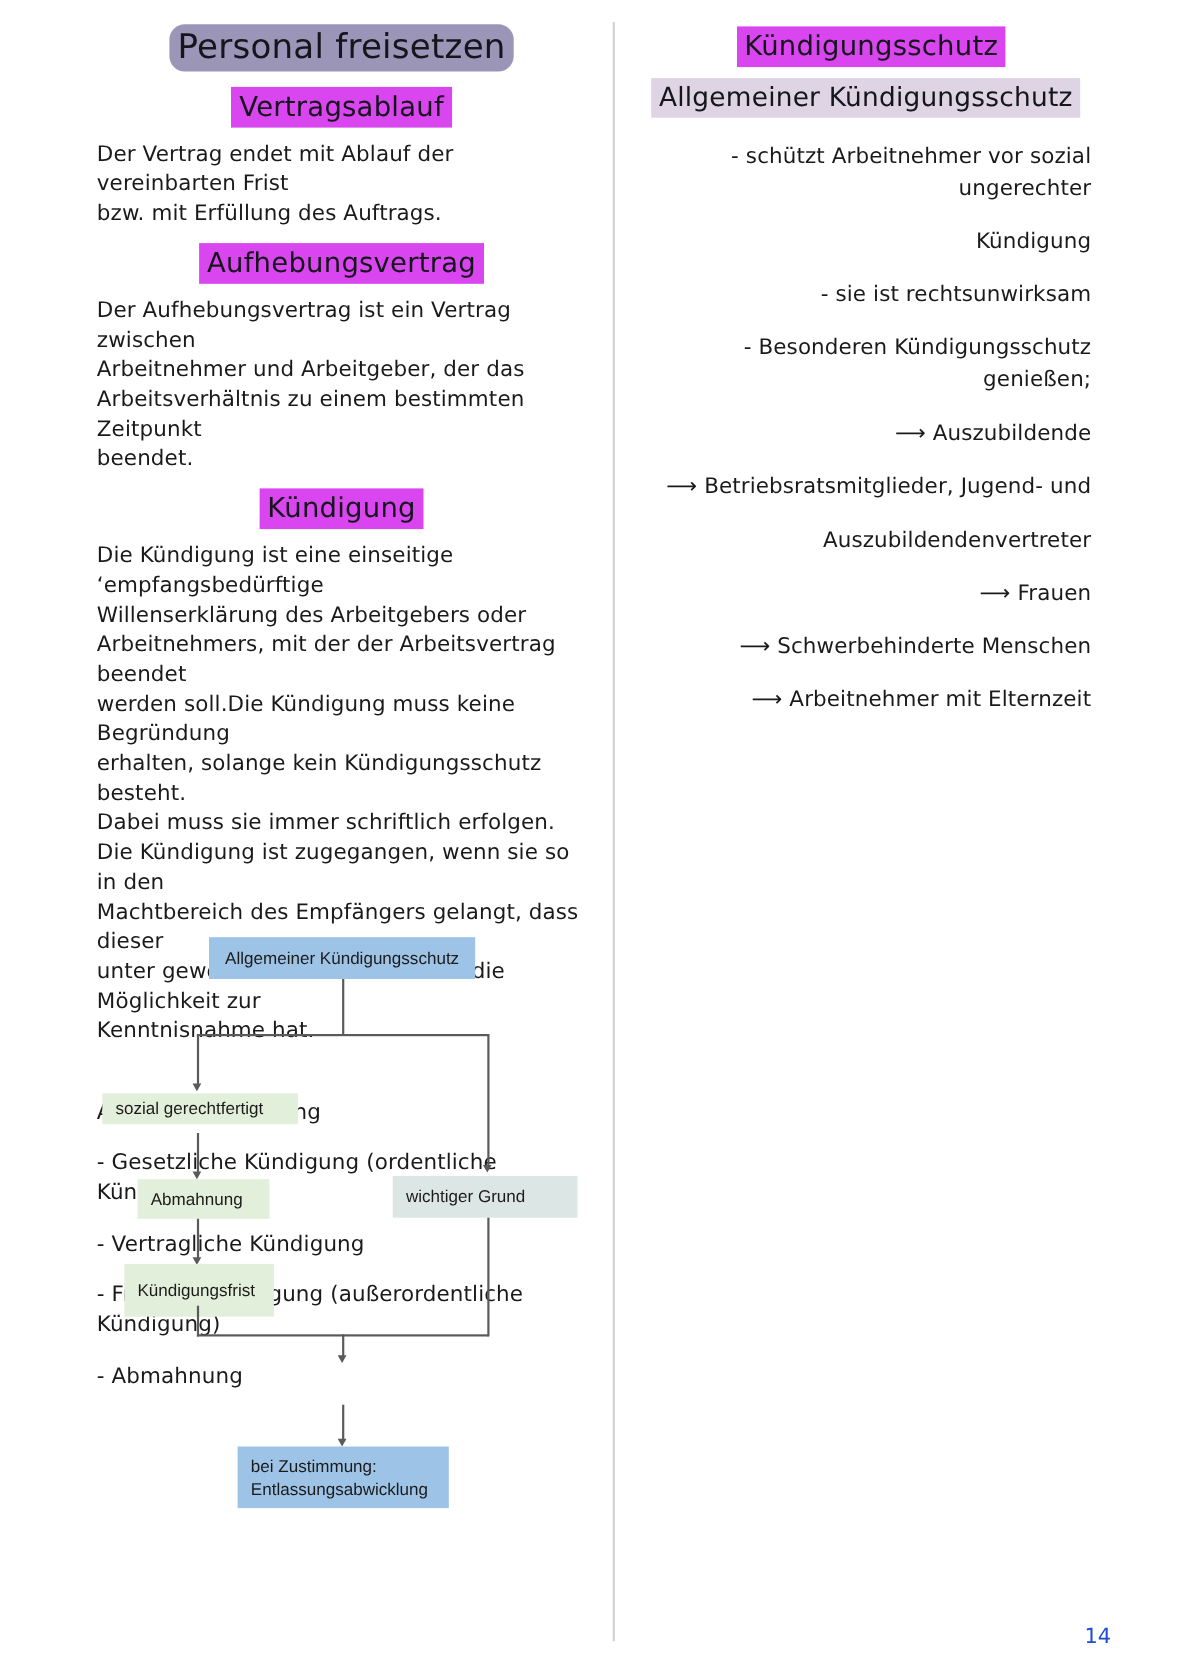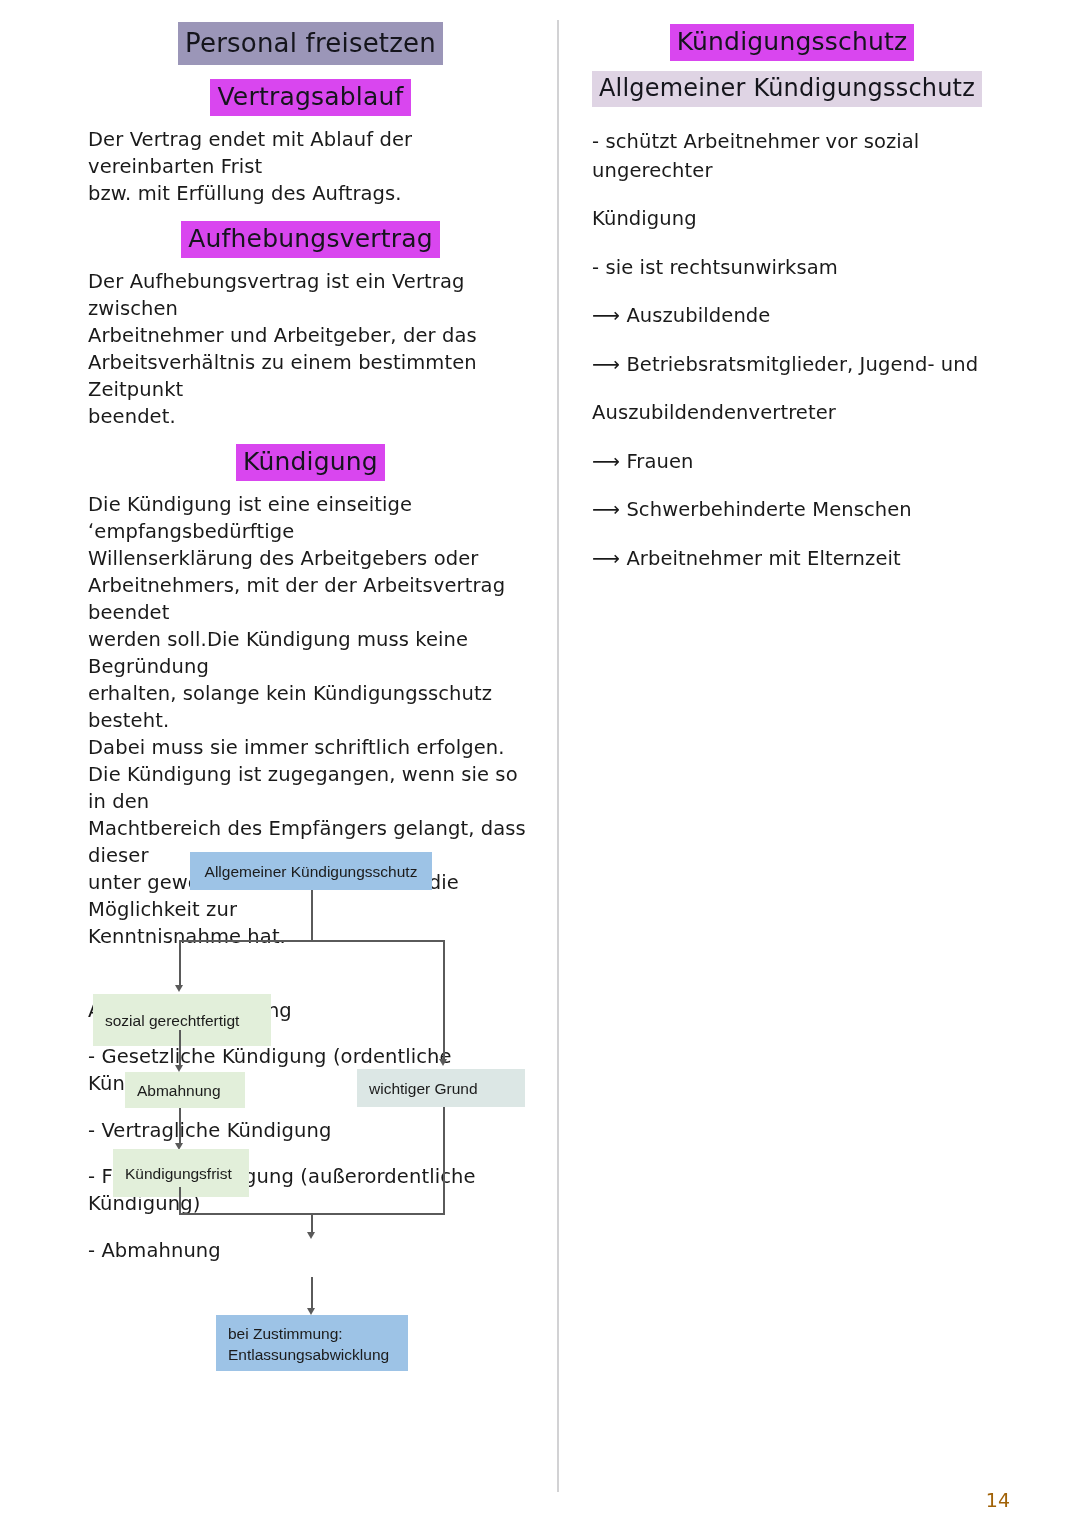--- a/index.html
+++ b/index.html
@@ -40,24 +40,25 @@
 
   
   .hl {
     display: inline-block;
     padding: 2px 7px 3px 7px;
     font-family: "DejaVu Sans", sans-serif;
     color: #15151c;
     white-space: nowrap;
   }
   .hl-title {
-    font-size: 26px;
+    font-size: 31px;
     line-height: 38px;
     background: #9b96b8;
     letter-spacing: 0.2px;
+    border-radius: 14px;
   }
   .hl-sub {
     font-size: 25px;
     line-height: 32px;
     background: #d946ef;
     letter-spacing: 0.2px;
   }
   .hl-sub2 {
     font-size: 24px;
     line-height: 31px;
@@ -133,24 +134,24 @@
     width: 0; height: 0;
     border-left: 4.5px solid transparent;
     border-right: 4.5px solid transparent;
     border-top: 7px solid #5a5a5a;
   }
 
   
   #page-number {
     position: absolute;
     right: 70px;
-    bottom: 14px;
+    bottom: 26px;
     font-family: "DejaVu Sans", sans-serif;
     font-size: 19px;
-    color: #a16207;
+    color: #1d4ed8;
   }
 </style>
 </head>
 <body>
 
 <div id="page">
 
   <div class="divider"></div>
 
   <div id="left-col">
@@ -208,24 +209,25 @@
   <div id="right-col">
 
     <div class="center-row">
       <span class="hl hl-sub">Kündigungsschutz</span>
     </div>
 
     <div style="margin-top:10px;">
       <span class="hl hl-sub2">Allgemeiner Kündigungsschutz</span>
     </div>
 
-    <div class="note" style="margin-top:8px;">
+    <div class="note" style="margin-top:8px;text-align:right;">
       <p>- schützt Arbeitnehmer vor sozial ungerechter</p>
       <p>Kündigung</p>
       <p>- sie ist rechtsunwirksam</p>
+      <p>- Besonderen Kündigungsschutz genießen;</p>
 
       <p>
         <span class="arrow-glyph">⟶</span>
         <span>Auszubildende</span>
       </p>
       <p>
         <span class="arrow-glyph">⟶</span>
         <span>Betriebsratsmitglieder, Jugend- und</span>
       </p>
       <p>Auszubildendenvertreter</p>
@@ -251,21 +253,21 @@
 
     <div class="line vline" style="left:226px; top:42px; height:51px;"></div>
     <div class="line hline" style="left:94px; top:92px; width:265px;"></div>
 
     <div class="line vline" style="left:94px; top:92px; height:48px;"></div>
     <div class="arrowhead" style="left:89.5px; top:137px;"></div>
 
     <div class="line vline" style="left:358px; top:92px; height:122px;"></div>
     <div class="arrowhead" style="left:353.5px; top:211px;"></div>
 
-    <div class="fbox green" style="left:8px; top:146px; width:178px; height:52px;">sozial gerechtfertigt</div>
+    <div class="fbox green" style="left:8px; top:146px; width:178px; height:28px;">sozial gerechtfertigt</div>
 
     <div class="line vline" style="left:94px; top:182px; height:38px;"></div>
     <div class="arrowhead" style="left:89.5px; top:217px;"></div>
 
     <div class="fbox green" style="left:40px; top:224px; width:120px; height:36px;">Abmahnung</div>
 
     <div class="fbox teal" style="left:272px; top:221px; width:168px; height:38px;">wichtiger Grund</div>
 
     <div class="line vline" style="left:94px; top:260px; height:38px;"></div>
     <div class="arrowhead" style="left:89.5px; top:295px;"></div>

